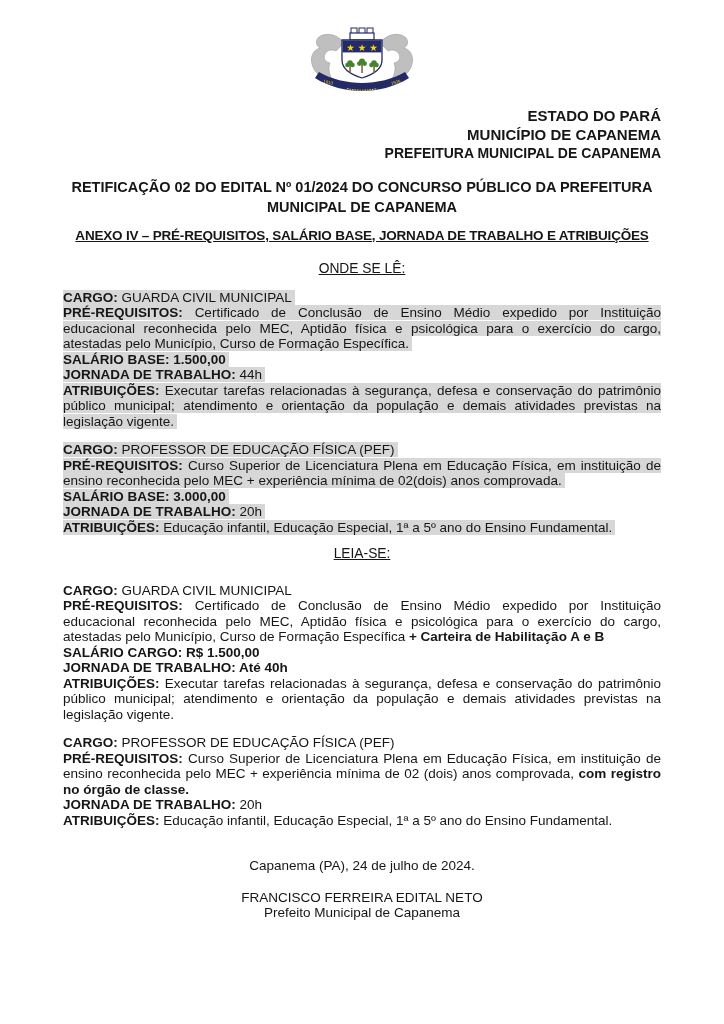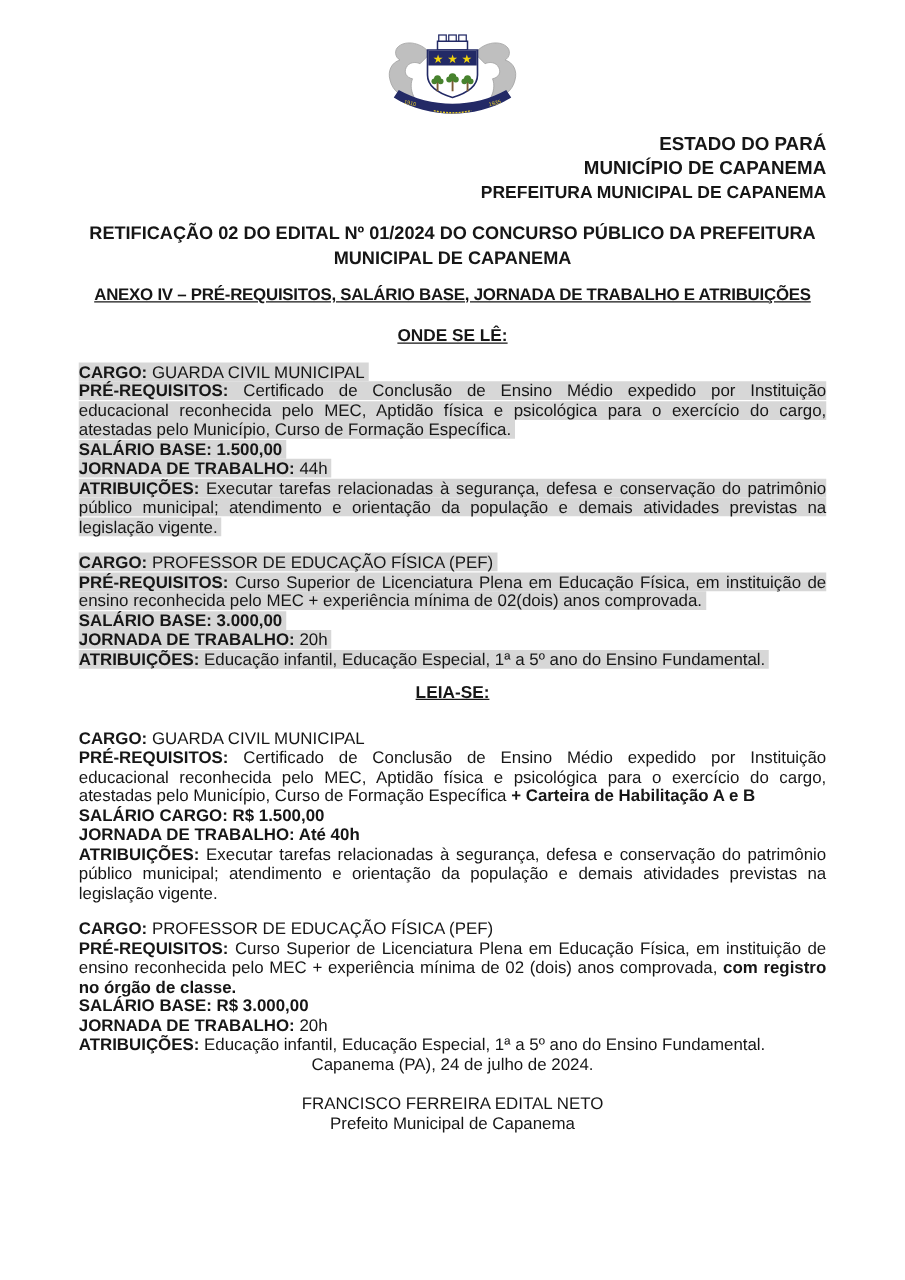--- a/index.html
+++ b/index.html
@@ -16,33 +16,33 @@
   .org-l3 { font-size: 14px; line-height: 19px; }
   .doc-title {
     text-align: center; font-weight: 700; font-size: 14.5px; line-height: 20px;
     margin: 14px auto 0; max-width: 600px;
   }
   .annex {
     text-align: center; font-weight: 700; font-size: 13.5px; line-height: 19px;
     margin-top: 9px; text-decoration: underline; letter-spacing: -0.2px;
   }
   .sec-heading {
-    text-align: center; font-weight: 700; font-size: 13.8px; line-height: 15.5px;
+    text-align: center; font-weight: 400; font-size: 13.8px; line-height: 15.5px;
     text-decoration: underline;
   }
   .sec-onde .sec-heading { margin-top: 16px; }
   .sec-leia .sec-heading { margin-top: 11px; }
   .block { margin-top: 13px; }
   .sec-leia .blocks .block:first-child { margin-top: 21px; }
   .row { margin: 0; font-size: 13.5px; line-height: 15.5px; }
   .justify { text-align: justify; }
   .b { font-weight: 700; }
   .sec-onde .hl { background: #d7d7d7; padding-right: 3px; }
   .footer { text-align: center; font-size: 13.5px; line-height: 15.5px; }
-  .dateline { }
+  .dateline { margin-top: 30px; }
   .sig-name { margin-top: 16px; }
 </style>
 </head>
 <body>
 
 <div class="page">
 
   <svg class="crest" viewBox="0 0 128 68" aria-hidden="true">
 
     <g>
@@ -132,21 +132,20 @@
           <div class="block">
             <p class="row"><span class=""><span class="b">CARGO: </span><span>GUARDA CIVIL MUNICIPAL</span></span></p>
             <p class="row justify"><span class=""><span class="b">PRÉ-REQUISITOS: </span><span>Certificado de Conclusão de Ensino Médio expedido por Instituição educacional reconhecida pelo MEC, Aptidão física e psicológica para o exercício do cargo, atestadas pelo Município, Curso de Formação Específica </span><span class="b">+ Carteira de Habilitação A e B</span></span></p>
             <p class="row"><span class=""><span class="b">SALÁRIO CARGO: R$ 1.500,00</span></span></p>
             <p class="row"><span class=""><span class="b">JORNADA DE TRABALHO: Até 40h</span></span></p>
             <p class="row justify"><span class=""><span class="b">ATRIBUIÇÕES: </span><span>Executar tarefas relacionadas à segurança, defesa e conservação do patrimônio público municipal; atendimento e orientação da população e demais atividades previstas na legislação vigente.</span></span></p>
           </div>
           <div class="block">
             <p class="row"><span class=""><span class="b">CARGO: </span><span>PROFESSOR DE EDUCAÇÃO FÍSICA (PEF)</span></span></p>
             <p class="row justify"><span class=""><span class="b">PRÉ-REQUISITOS: </span><span>Curso Superior de Licenciatura Plena em Educação Física, em instituição de ensino reconhecida pelo MEC + experiência mínima de 02 (dois) anos comprovada, </span><span class="b">com registro no órgão de classe.</span></span></p>
-            <p class="row"><span class=""><span class="b">SALÁRIO BASE: R$ 3.000,00</span></span></p>
             <p class="row"><span class=""><span class="b">JORNADA DE TRABALHO: </span><span>20h</span></span></p>
             <p class="row justify"><span class=""><span class="b">ATRIBUIÇÕES: </span><span>Educação infantil, Educação Especial, 1ª a 5º ano do Ensino Fundamental.</span></span></p>
           </div>
         </div>
     </section>
 
     <div class="footer">
       <div class="dateline">Capanema (PA), 24 de julho de 2024.</div>
       <div class="sig-name">FRANCISCO FERREIRA EDITAL NETO</div>
       <div class="sig-role">Prefeito Municipal de Capanema</div>

